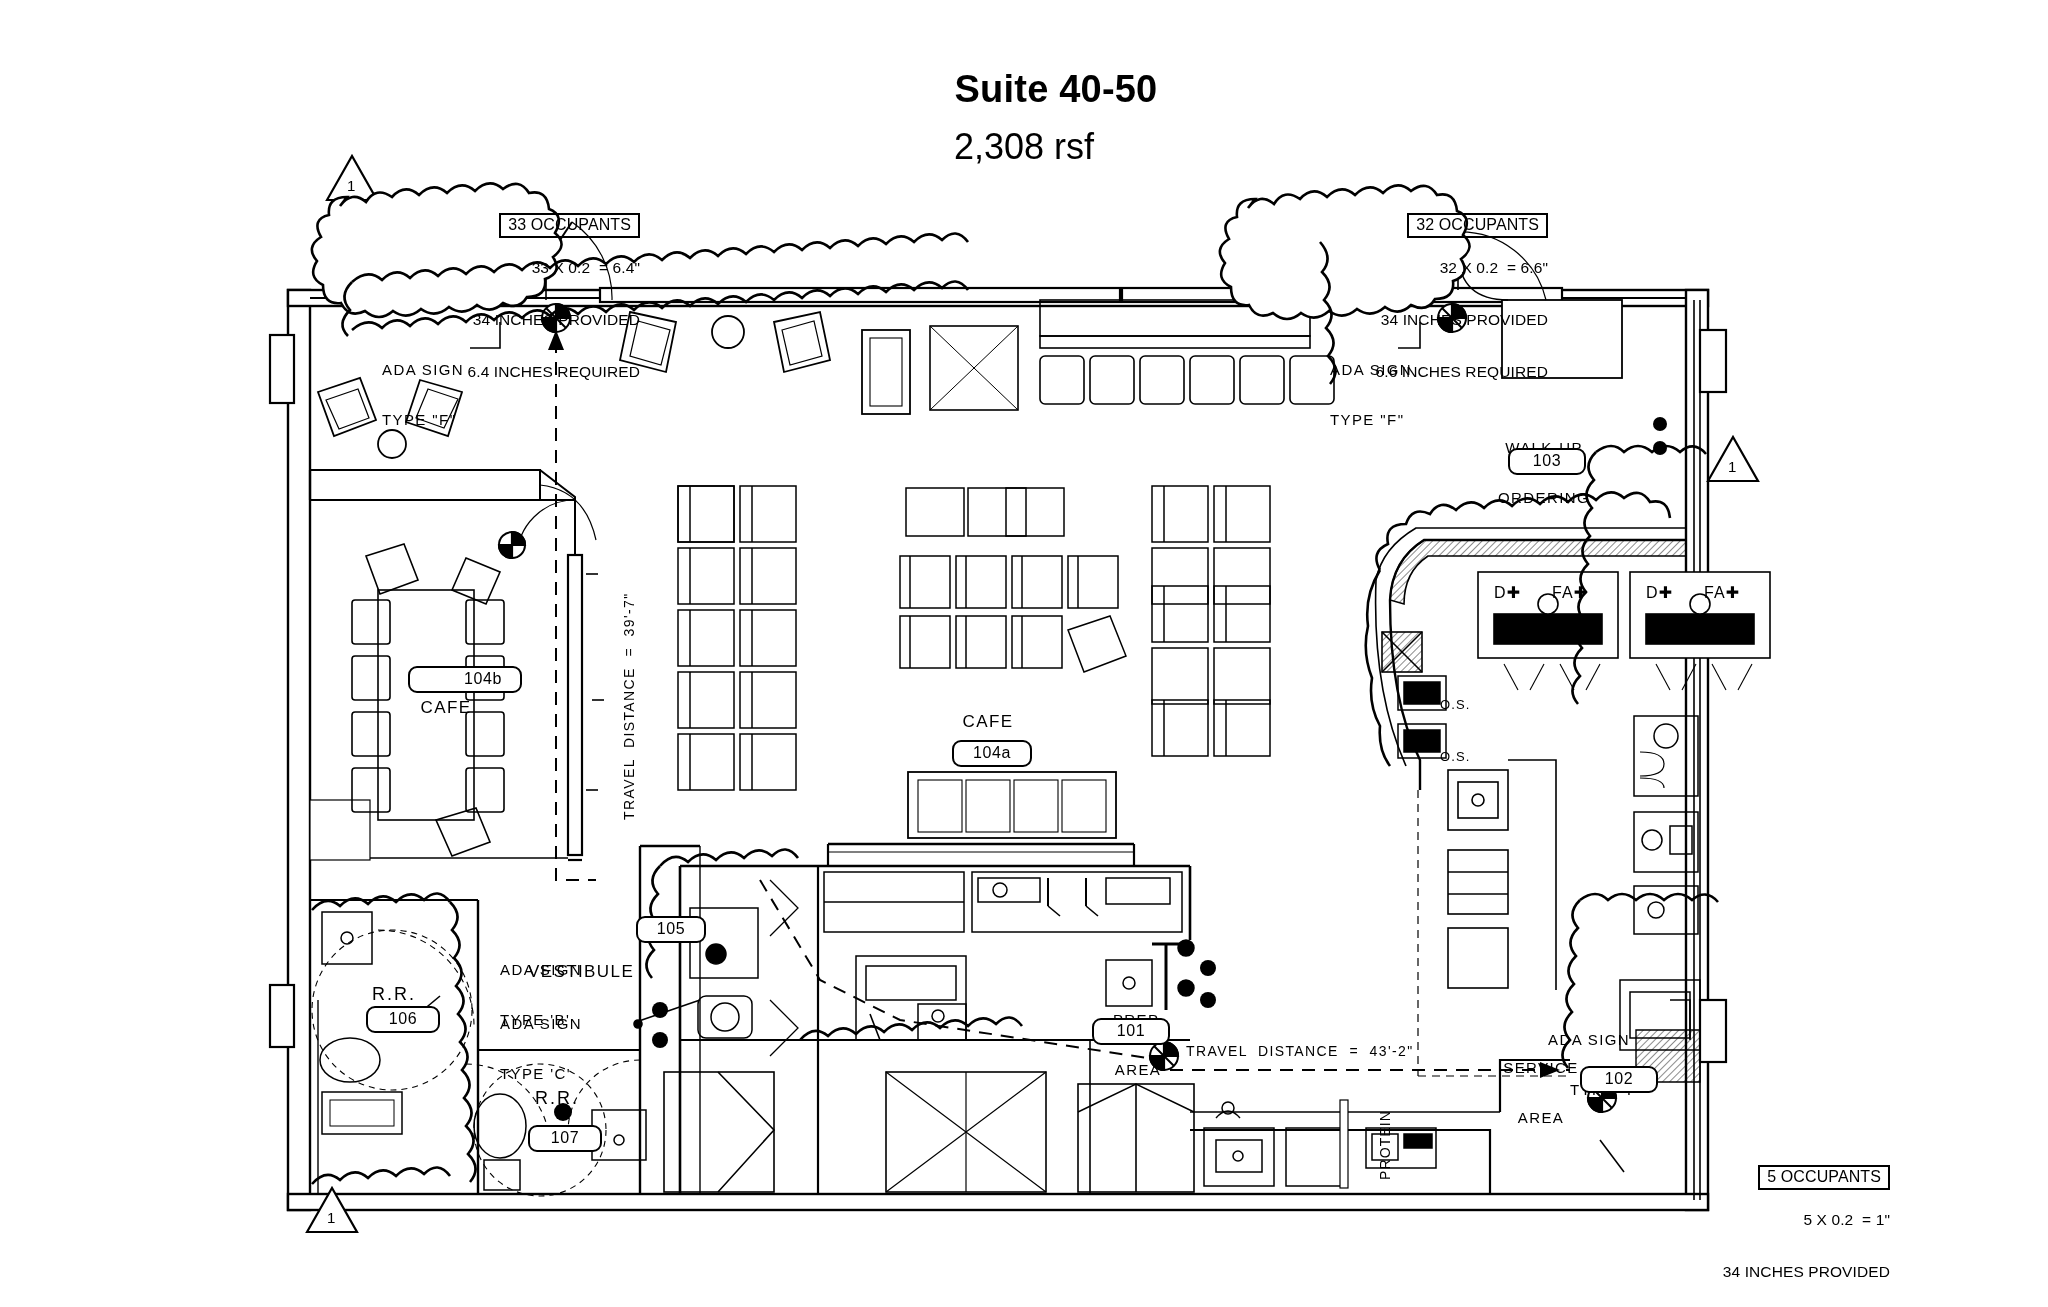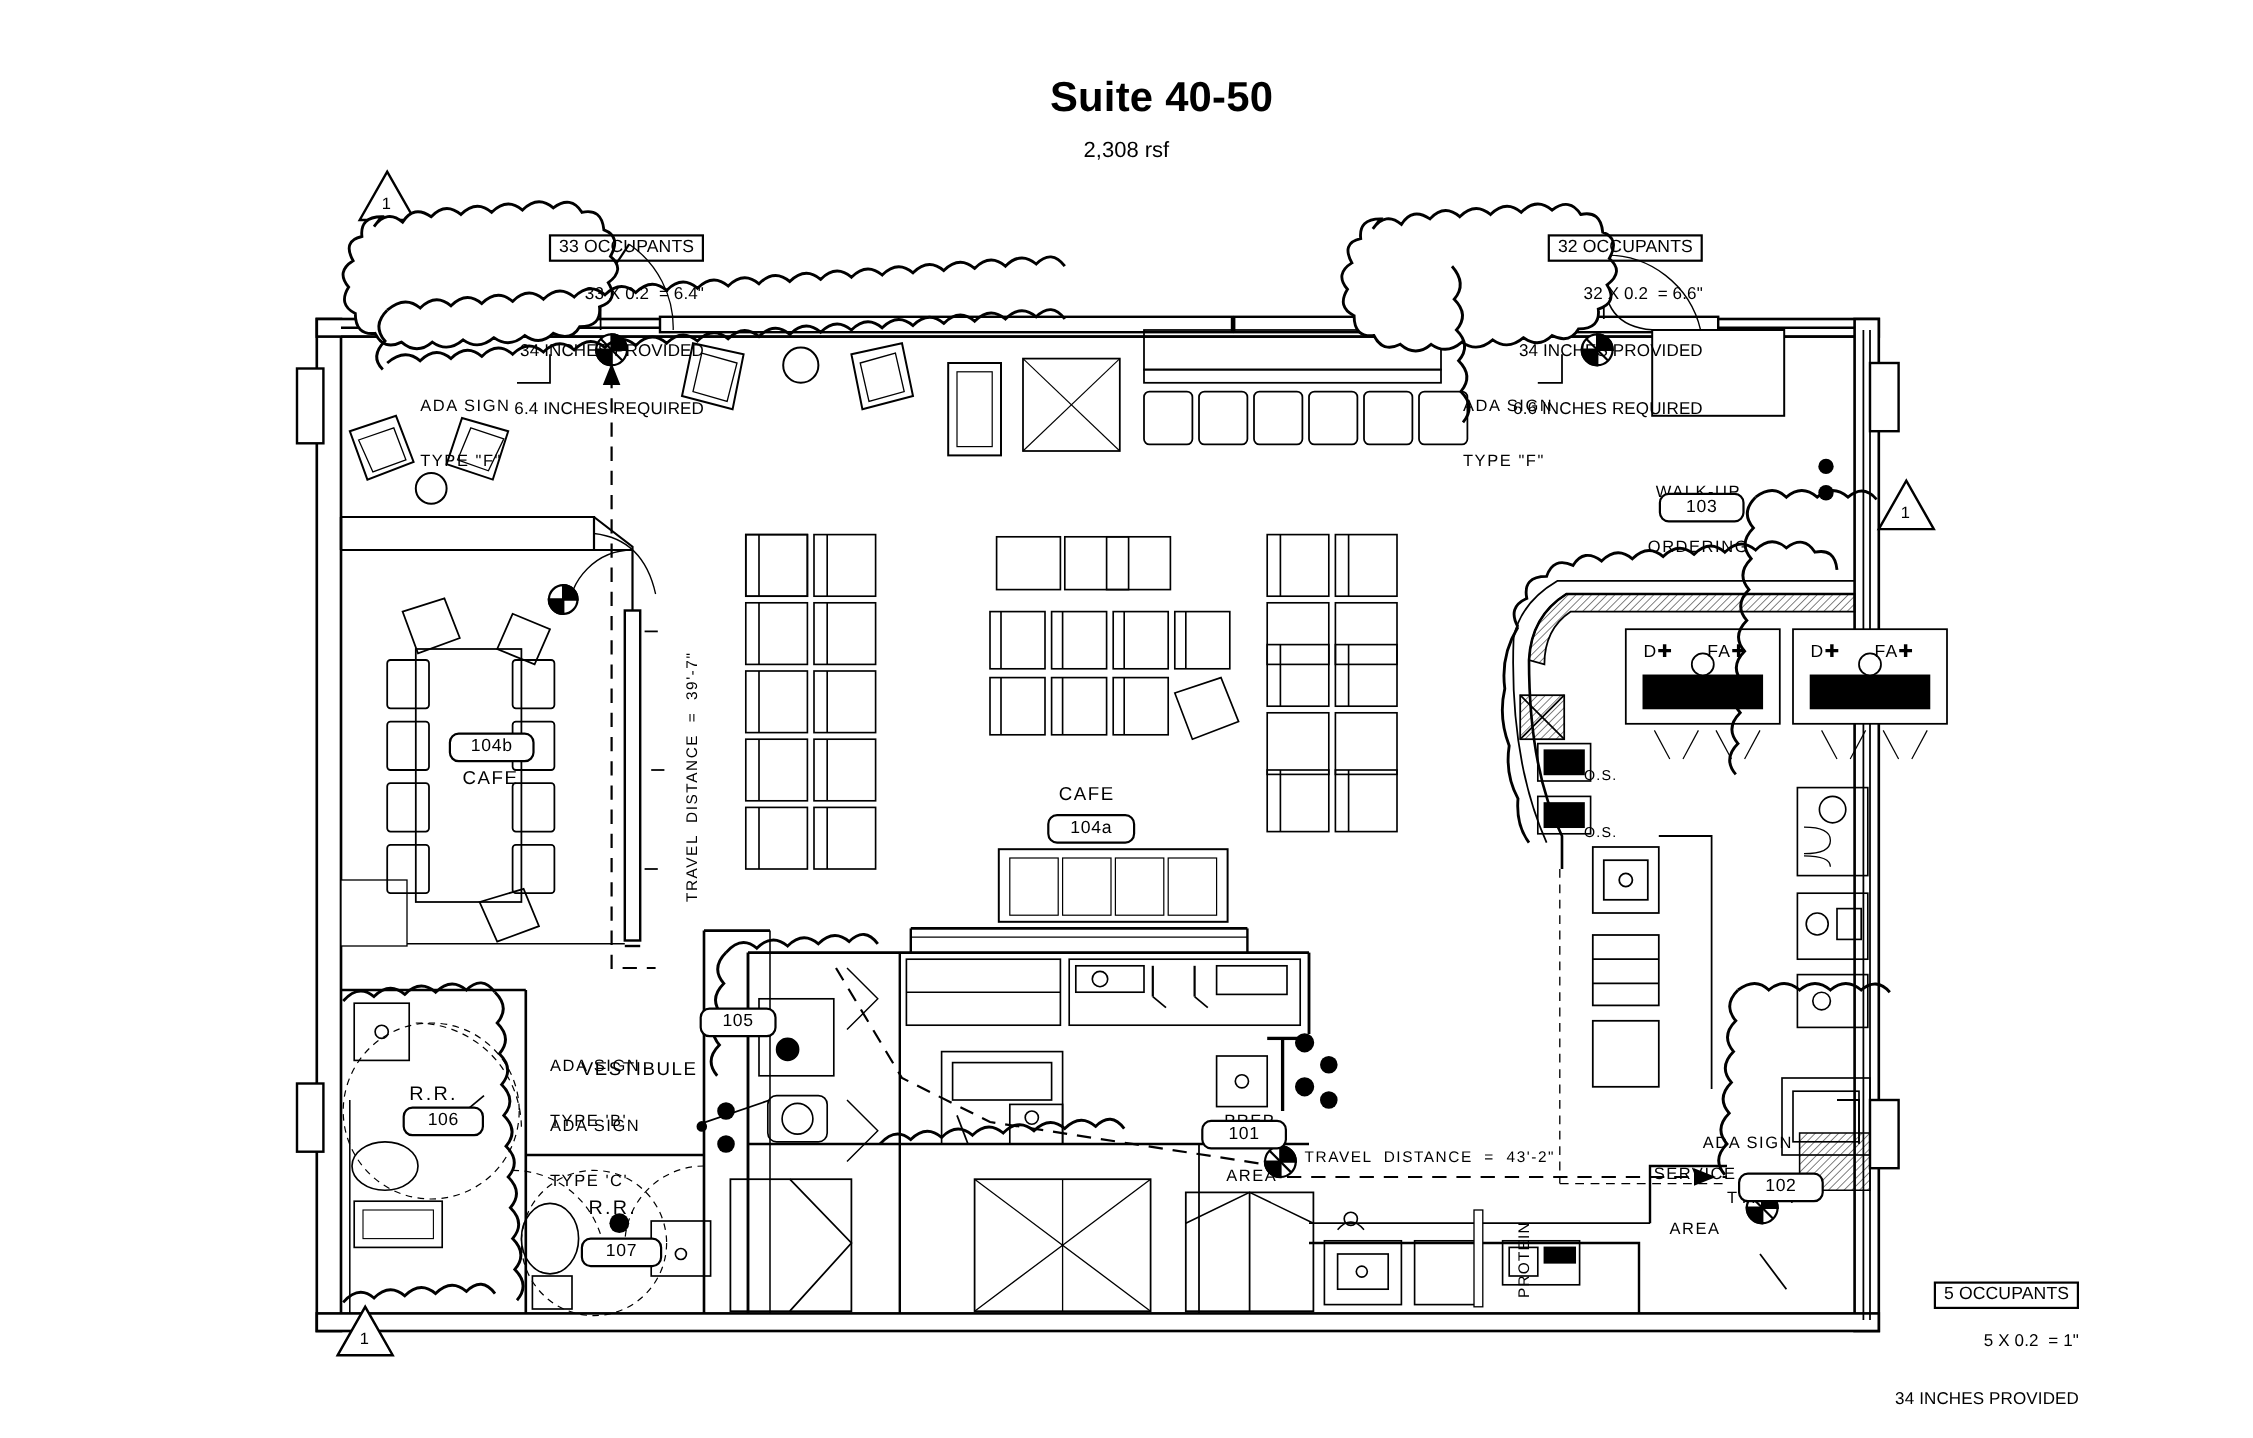--- a/index.html
+++ b/index.html
@@ -5,21 +5,21 @@
   html,body{margin:0;padding:0;background:#ffffff;}
   body{width:2048px;height:1307px;position:relative;overflow:hidden;
        font-family:"Liberation Sans", sans-serif;color:#000;}
 
   #stage{position:absolute;left:0;top:0;width:2048px;height:1307px;}
 
   
   .title{position:absolute;left:0;top:68px;width:2048px;text-align:center;
          font-size:38px;font-weight:bold;letter-spacing:.2px;margin-left:32px;}
   .subtitle{position:absolute;left:0;top:126px;width:2048px;text-align:center;
-            font-size:20px;font-weight:400;}
+            font-size:36px;font-weight:400;}
 
   
   svg#plan{position:absolute;left:0;top:0;width:2048px;height:1307px;}
 
   
   .lbl{position:absolute;font-family:"Liberation Sans", sans-serif;
        white-space:pre;line-height:1.12;}
   .cad{font-family:"Liberation Sans", sans-serif;font-size:15px;
        letter-spacing:1.4px;font-weight:500;}
   .cadsm{font-family:"Liberation Sans", sans-serif;font-size:13px;
@@ -598,21 +598,21 @@
 
   <div class="lbl cad" style="left:1474px;top:406px;text-align:center;width:140px;">
     <div>WALK-UP</div>
     <div>ORDERING</div>
   </div>
   <div class="roomtag" style="left:1508px;top:448px;width:74px;">103</div>
 
   <div class="lbl cad" style="left:948px;top:712px;text-align:center;width:80px;font-size:17px;">CAFE</div>
   <div class="roomtag" style="left:952px;top:740px;width:76px;">104a</div>
 
-  <div class="roomtag" style="left:408px;top:666px;width:74px;">104b</div>
+  <div class="roomtag" style="left:408px;top:666px;width:74px;padding-left:36px;">104b</div>
   <div class="lbl cad" style="left:406px;top:698px;text-align:center;width:80px;font-size:17px;">CAFE</div>
 
   <div class="lbl cad" style="left:528px;top:962px;font-size:17px;">VESTIBULE</div>
   <div class="roomtag" style="left:636px;top:916px;width:66px;">105</div>
 
   <div class="lbl cad" style="left:372px;top:984px;font-size:18px;letter-spacing:2px;">R.R.</div>
   <div class="roomtag" style="left:366px;top:1006px;width:70px;">106</div>
 
   <div class="lbl cad" style="left:535px;top:1088px;font-size:18px;letter-spacing:2px;">R.R.</div>
   <div class="roomtag" style="left:528px;top:1110px;width:70px;margin-top:15px;">107</div>

